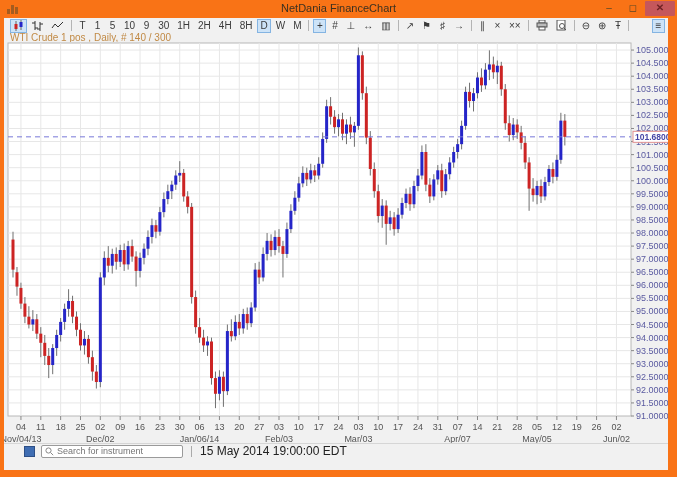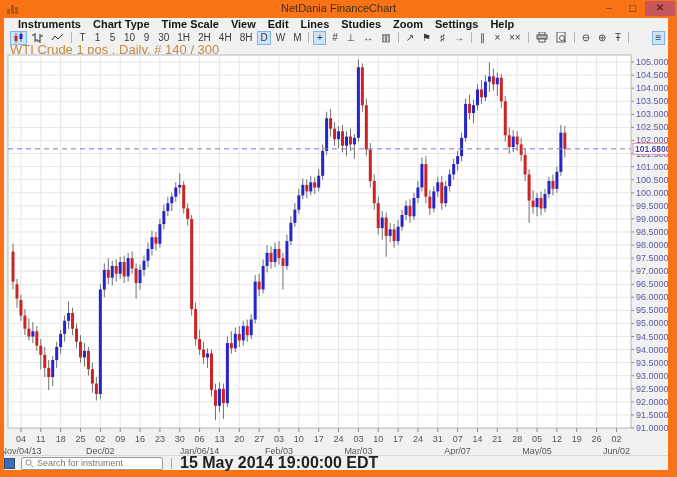--- a/index.html
+++ b/index.html
@@ -18,31 +18,31 @@
   .content{position:absolute;left:4px;top:18px;width:664px;height:452px;background:#f1f1f1;}
   .menubar{height:12px;display:flex;align-items:center;padding-left:8px;}
   .menu-item{font-size:11px;line-height:12px;font-weight:700;color:#141414;padding:0 6px;cursor:default;}
   .toolbar{height:15px;display:flex;align-items:center;padding-left:5px;position:relative;}
   .tb-btn{height:14px;min-width:13px;display:flex;align-items:center;justify-content:center;
           font-size:10px;line-height:12px;color:#3a3a3a;padding:0 2px;margin:0 1px;
           border:1px solid transparent;cursor:default;white-space:nowrap;}
   .tb-btn.selected{background:#cde3f7;border-color:#84b4e2;}
   .tb-sep{width:1px;height:11px;background:#b4b4b4;margin:0 3px;}
   .tb-pin{position:absolute;right:2px;top:1px;}
-  .symbol-row{height:9px;font-size:13px;line-height:9px;color:#c18a45;padding-left:6px;}
+  .symbol-row{height:9px;font-size:10px;line-height:9px;color:#c18a45;padding-left:6px;}
   .chart-wrap{height:401px;position:relative;}
   
-  .statusbar{height:15px;display:flex;align-items:center;border-top:1px solid #d6d6d6;padding-left:0;}
+  .statusbar{height:15px;display:flex;align-items:center;border-top:1px solid #d6d6d6;padding-left:20px;}
   .inst-icon{width:11px;height:11px;background:#3f6db2;border:1px solid #2d4f86;margin-right:6px;}
   .searchbox{width:142px;height:13px;background:#fff;border:1px solid #9a9a9a;border-radius:2px;
              display:flex;align-items:center;padding:0 3px;}
   .searchbox input{border:none;outline:none;flex:1;font-size:9px;color:#444;background:transparent;
                    font-family:"Liberation Sans",sans-serif;padding:0;margin-left:3px;}
   .status-sep{width:1px;height:11px;background:#aaa;margin:0 8px;}
-  .status-date{font-size:16px;font-weight:700;color:#222;}
+  .status-date{font-size:12px;font-weight:400;color:#222;}
 </style>
 </head>
 <body>
 
 <div class="window">
 
   <div class="titlebar">
     <div class="app-icon">
       <span style="left:0;height:5px"></span>
         <span style="left:4px;height:9px"></span>
@@ -51,32 +51,20 @@
     <div class="title">NetDania FinanceChart</div>
     <div class="win-btns">
       <div class="win-btn">–</div>
       <div class="win-btn">◻</div>
       <div class="win-btn close">✕</div>
     </div>
   </div>
 
   <div class="content">
 
-    <div class="menubar" id="menubar">
-        <div class="menu-item">Instruments</div>
-        <div class="menu-item">Chart Type</div>
-        <div class="menu-item">Time Scale</div>
-        <div class="menu-item">View</div>
-        <div class="menu-item">Edit</div>
-        <div class="menu-item">Lines</div>
-        <div class="menu-item">Studies</div>
-        <div class="menu-item">Zoom</div>
-        <div class="menu-item">Settings</div>
-        <div class="menu-item">Help</div>
-      </div>
 
     <div class="toolbar" id="toolbar">
         <div class="tb-btn selected">
           <svg width="11" height="12">
             <line x1="3" y1="1" x2="3" y2="11" stroke="#666"></line>
             <rect x="1.5" y="4" width="3" height="5" fill="#cc2424"></rect>
             <line x1="8" y1="0" x2="8" y2="10" stroke="#666"></line>
             <rect x="6.5" y="2" width="3" height="5" fill="#2525c8"></rect>
           </svg>
         </div>

